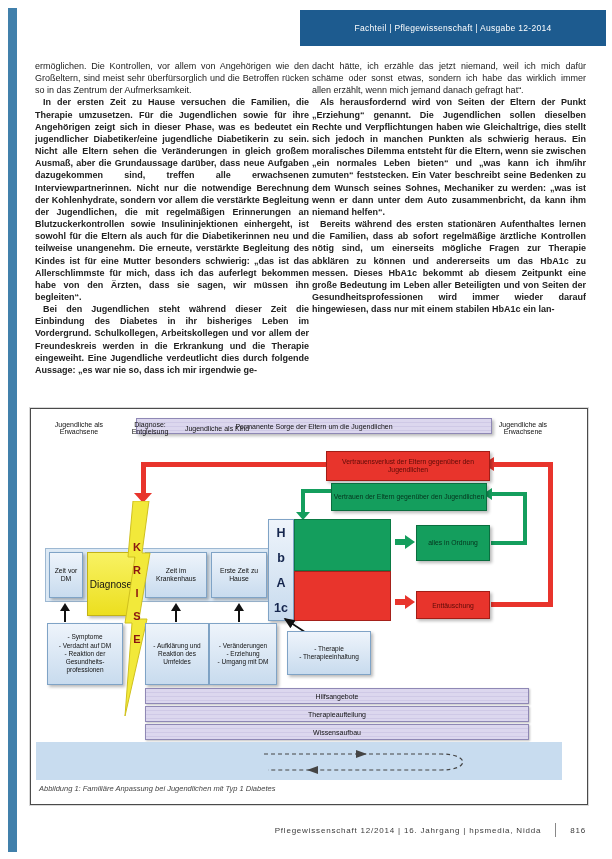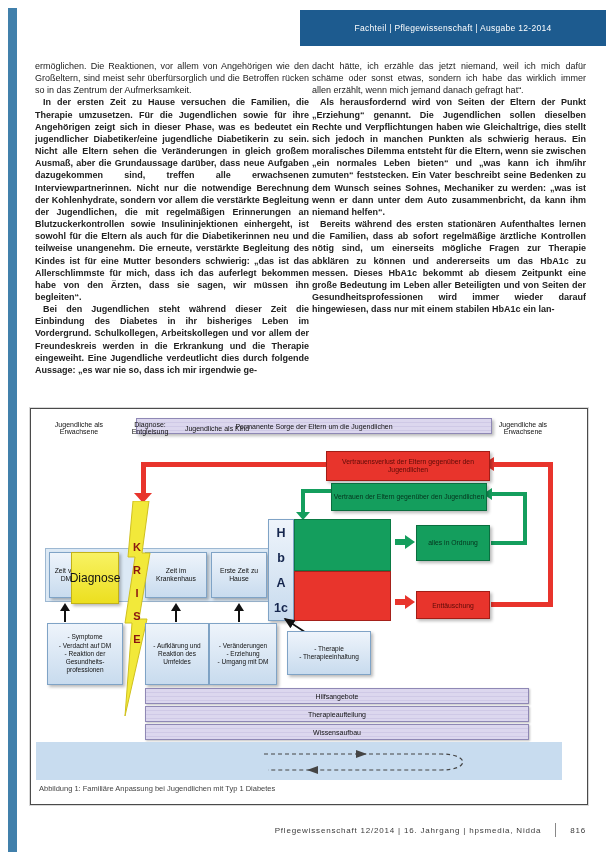--- a/index.html
+++ b/index.html
@@ -32,39 +32,39 @@
   .gl{position:absolute;background:#149e5d;}
   .tri{position:absolute;width:0;height:0;}
   .kletter{position:absolute;width:36px;text-align:center;font-weight:bold;font-size:11px;color:#8a1510;}
   .hletters{display:flex;flex-direction:column;justify-content:space-around;align-items:center;
             font-weight:bold;font-size:12.5px;color:#15264e;}
   .bar{position:absolute;left:114px;width:382px;height:14px;display:flex;align-items:center;justify-content:center;
        font-size:7px;box-shadow:1px 1px 2px rgba(0,0,0,.25);}
   .band{position:absolute;left:5px;top:333px;width:526px;height:38px;background:#c8dcef;}
   .bandtxt{position:absolute;top:2px;height:34px;display:flex;align-items:center;justify-content:center;
            text-align:center;font-size:7px;color:#111;}
-  .caption{position:absolute;left:8px;top:375px;font-size:7.5px;color:#444;}
+  .caption{position:absolute;left:8px;top:375px;font-size:7.5px;font-style:italic;color:#444;}
   .footer{position:absolute;left:35px;top:823px;width:551px;display:flex;align-items:center;
           justify-content:flex-end;gap:14px;font-size:8px;letter-spacing:.8px;color:#3a3a3a;}
   .fdiv{width:1px;height:14px;background:#888;}
   .dtxt{font-size:6.5px;line-height:8.2px;padding:2px;}
 </style>
 </head>
 <body>
 
 <div class="page">
 
   <div class="stripe"></div>
 
   <div class="banner">
     <span>Fachteil | Pflegewissenschaft | Ausgabe 12-2014</span>
   </div>
 
   <div class="col col-left">
-    <p>ermöglichen. Die Reaktionen, vor allem von Angehörigen wie den Großeltern, sind meist sehr überfürsorglich und die Betroffen rücken so in das Zentrum der Aufmerksamkeit.</p>
+    <p>ermöglichen. Die Kontrollen, vor allem von Angehörigen wie den Großeltern, sind meist sehr überfürsorglich und die Betroffen rücken so in das Zentrum der Aufmerksamkeit.</p>
     <p class="ind">In der ersten Zeit zu Hause versuchen die Familien, die Therapie umzusetzen. Für die Jugendlichen sowie für ihre Angehörigen zeigt sich in dieser Phase, was es bedeutet ein jugendlicher Diabetiker/eine jugendliche Diabetikerin zu sein. Nicht alle Eltern sehen die Veränderungen in gleich großem Ausmaß, aber die Grundaussage darüber, dass neue Aufgaben dazugekommen sind, treffen alle erwachsenen Interviewpartnerinnen. Nicht nur die notwendige Berechnung der Kohlenhydrate, sondern vor allem die verstärkte Begleitung der Jugendlichen, die mit regelmäßigen Erinnerungen an Blutzuckerkontrollen sowie Insulininjektionen einhergeht, ist sowohl für die Eltern als auch für die Diabetikerinnen neu und teilweise unangenehm. Die erneute, verstärkte Begleitung des Kindes ist für eine Mutter besonders schwierig: „das ist das Allerschlimmste für mich, dass ich das auferlegt bekommen habe von den Ärzten, dass sie sagen, wir müssen ihn begleiten“.</p>
     <p class="ind">Bei den Jugendlichen steht während dieser Zeit die Einbindung des Diabetes in ihr bisheriges Leben im Vordergrund. Schulkollegen, Arbeitskollegen und vor allem der Freundeskreis werden in die Erkrankung und die Therapie eingeweiht. Eine Jugendliche verdeutlicht dies durch folgende Aussage: „es war nie so, dass ich mir irgendwie ge-</p>
   </div>
 
   <div class="col col-right">
     <p>dacht hätte, ich erzähle das jetzt niemand, weil ich mich dafür schäme oder sonst etwas, sondern ich habe das wirklich immer allen erzählt, wenn mich jemand danach gefragt hat“.</p>
     <p class="ind">Als herausfordernd wird von Seiten der Eltern der Punkt „Erziehung“ genannt. Die Jugendlichen sollen dieselben Rechte und Verpflichtungen haben wie Gleichaltrige, dies stellt sich jedoch in manchen Punkten als schwierig heraus. Ein moralisches Dilemma entsteht für die Eltern, wenn sie zwischen „ein normales Leben bieten“ und „was kann ich ihm/ihr zumuten“ feststecken. Ein Vater beschreibt seine Bedenken zu dem Wunsch seines Sohnes, Mechaniker zu werden: „was ist wenn er dann unter dem Auto zusammenbricht, da kann ihm niemand helfen“.</p>
     <p class="ind">Bereits während des ersten stationären Aufenthaltes lernen die Familien, dass ab sofort regelmäßige ärztliche Kontrollen nötig sind, um einerseits mögliche Fragen zur Therapie abklären zu können und andererseits um das HbA1c zu messen. Dieses HbA1c bekommt ab diesem Zeitpunkt eine große Bedeutung im Leben aller Beteiligten und von Seiten der Gesundheitsprofessionen wird immer wieder darauf hingewiesen, dass nur mit einem stabilen HbA1c ein lan-</p>
   </div>
 
@@ -87,21 +87,21 @@
     <div class="tri" style="left:265px;top:103px;border-left:7px solid transparent;border-right:7px solid transparent;border-top:8px solid #149e5d;"></div>
     <div class="gl" style="left:461px;top:83px;width:34px;height:4px;"></div>
     <div class="tri" style="left:452px;top:79px;border-top:6px solid transparent;border-bottom:6px solid transparent;border-right:9px solid #149e5d;"></div>
     <div class="gl" style="left:492px;top:83px;width:4px;height:53px;"></div>
     <div class="gl" style="left:460px;top:132px;width:36px;height:4px;"></div>
 
     <div class="fbox greenb" style="left:300px;top:74px;width:156px;height:28px;font-size:6.8px;line-height:8px;padding:1px;">Vertrauen der Eltern gegenüber den Jugendlichen</div>
 
     <div class="abs" style="left:14px;top:139px;width:232px;height:54px;background:#dce9f5;border:1px solid #9db8d2;box-sizing:border-box;"></div>
     <div class="fbox blue" style="left:18px;top:143px;width:34px;height:46px;font-size:6.8px;line-height:8px;">Zeit vor DM</div>
-    <div class="fbox yellow" style="left:40px;top:143px;width:48px;height:52px;font-size:12px;">Diagnose</div>
+    <div class="fbox yellow" style="left:56px;top:143px;width:48px;height:64px;font-size:10px;">Diagnose</div>
     <div class="fbox blue" style="left:114px;top:143px;width:62px;height:46px;font-size:6.8px;line-height:8px;">Zeit im Krankenhaus</div>
     <div class="fbox blue" style="left:180px;top:143px;width:56px;height:46px;font-size:6.8px;line-height:8px;">Erste Zeit zu Hause</div>
 
     <svg class="abs" style="left:88px;top:92px;" width="36" height="215" viewBox="0 0 36 215">
       <polygon points="14,0 30,0 23,52 31,52 20,118 28,118 6,215 13,122 6,122 16,56 9,56" fill="#f2e93a" stroke="#cfc01f" stroke-width="1"></polygon>
     </svg>
     <div class="kletter" style="left:88px;top:132px;">K</div>
     <div class="kletter" style="left:88px;top:155px;">R</div>
     <div class="kletter" style="left:88px;top:178px;">I</div>
     <div class="kletter" style="left:88px;top:201px;">S</div>

